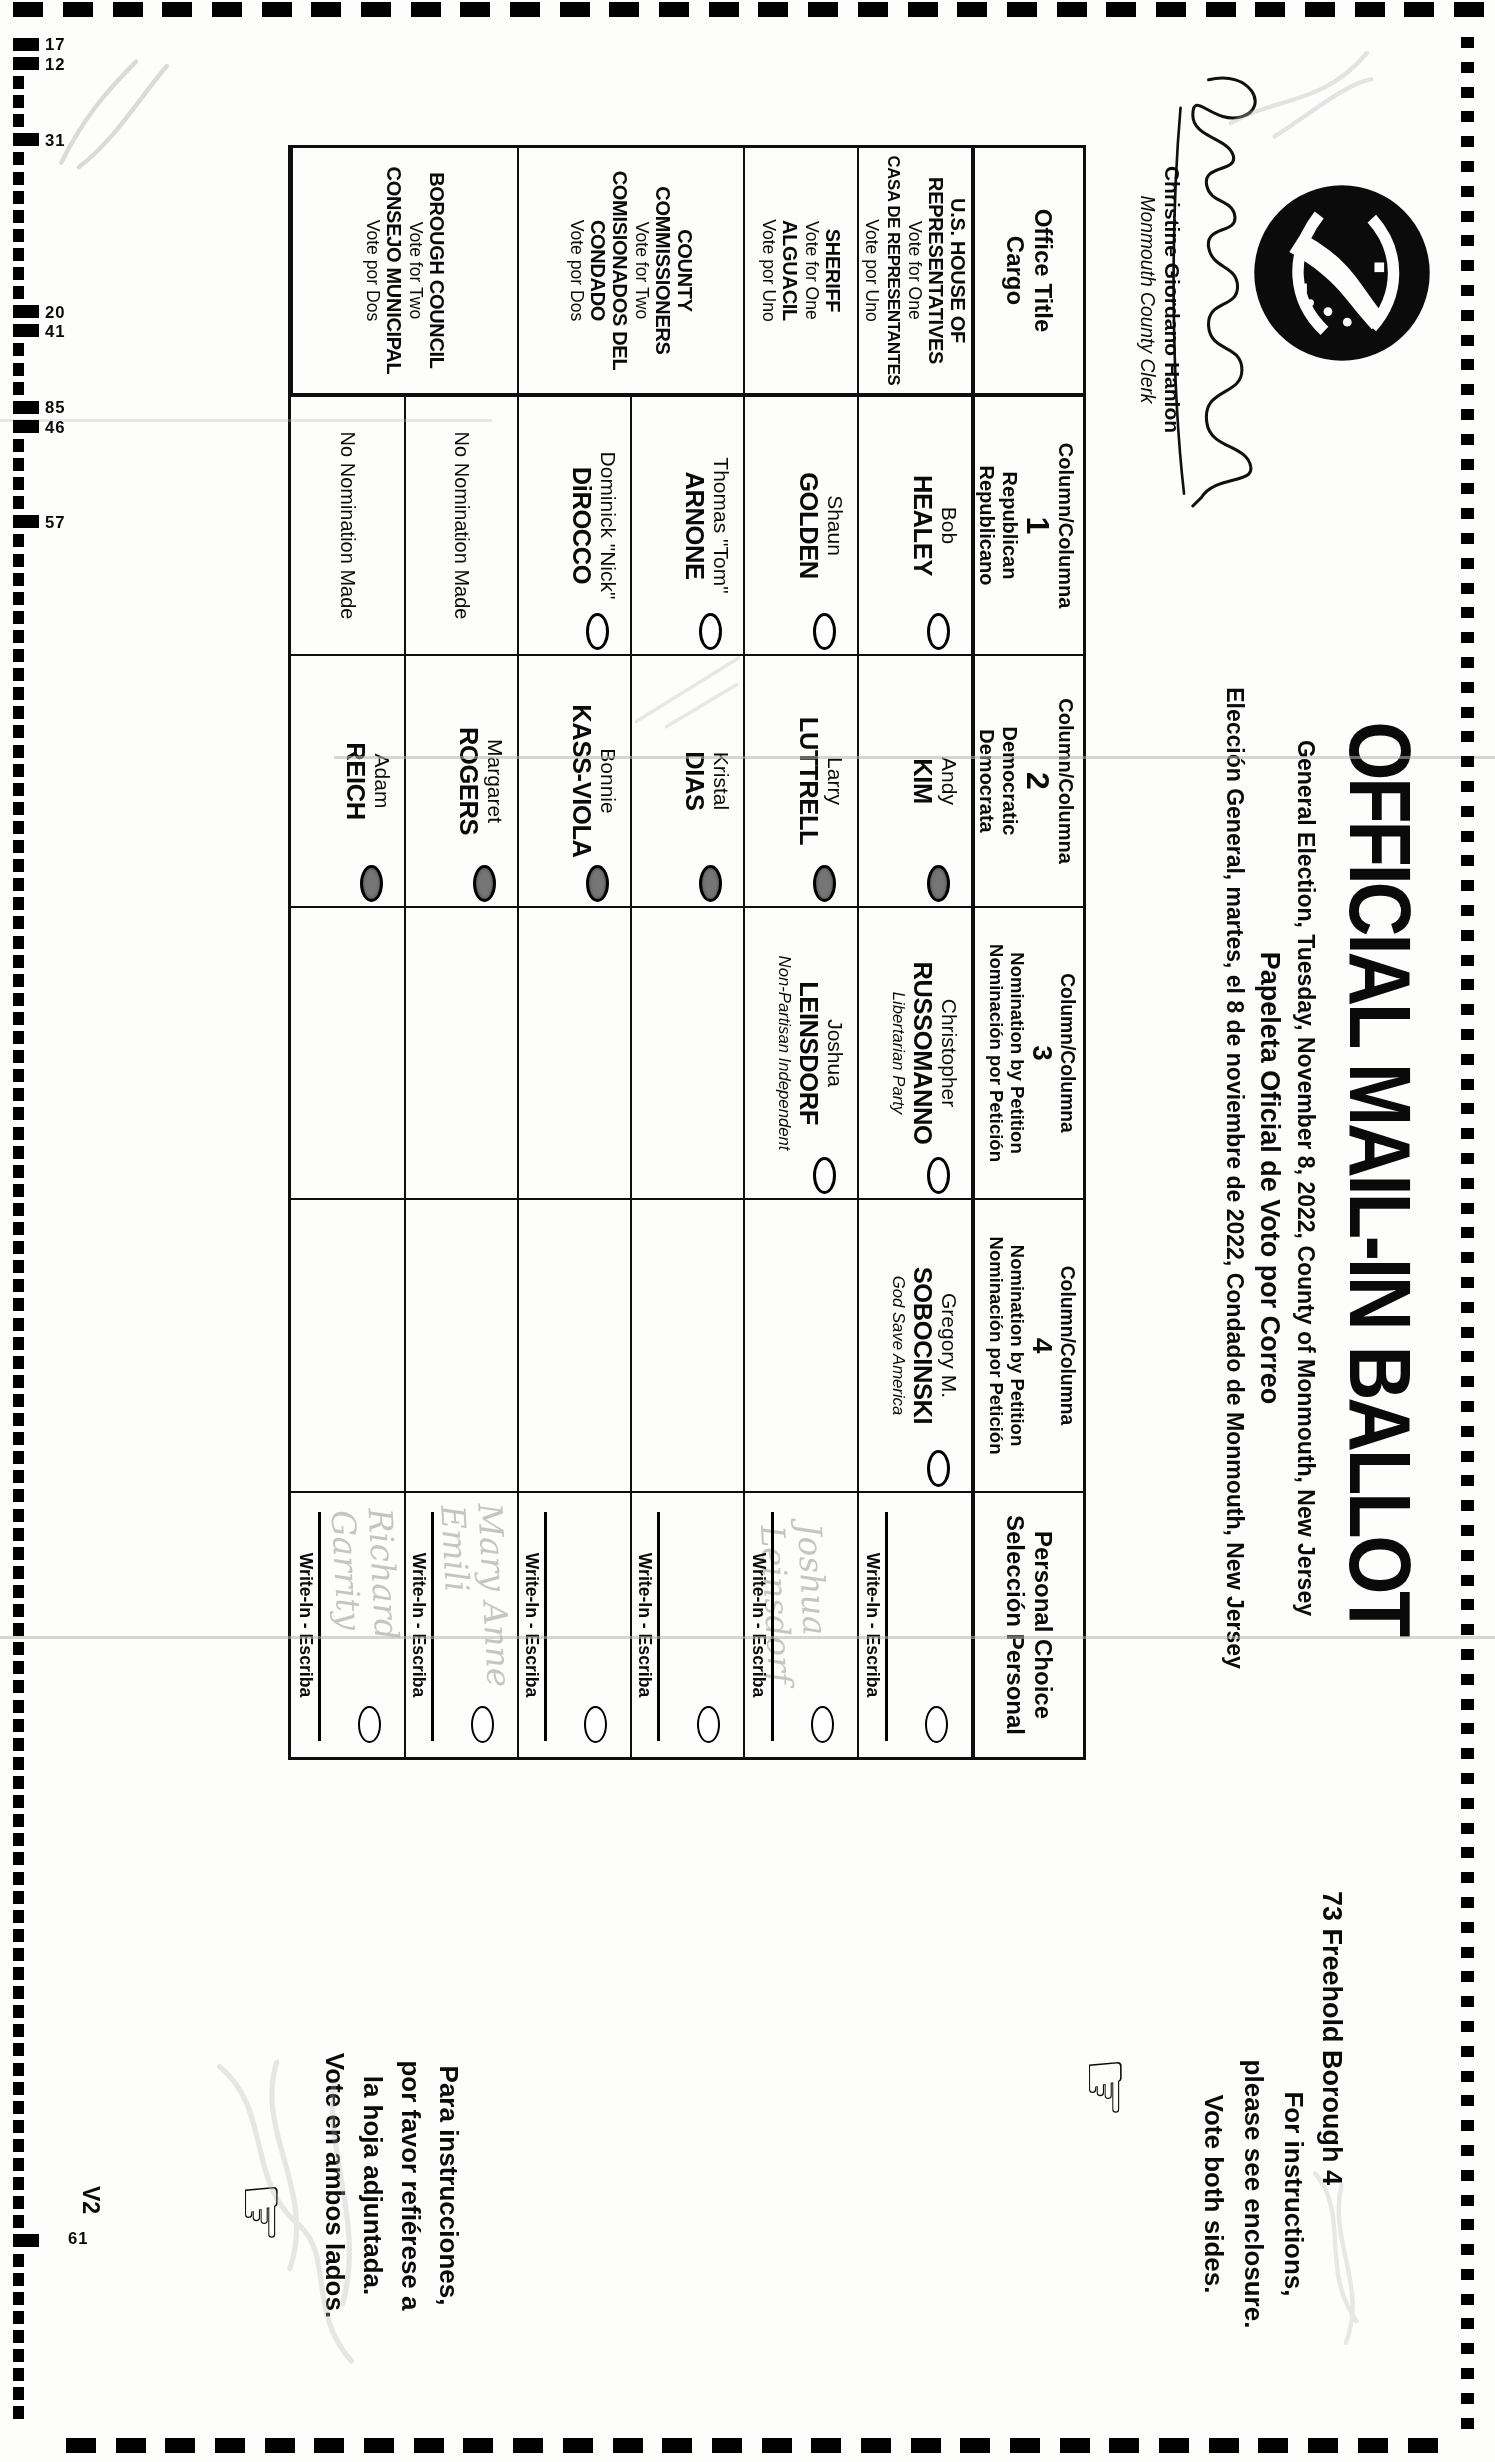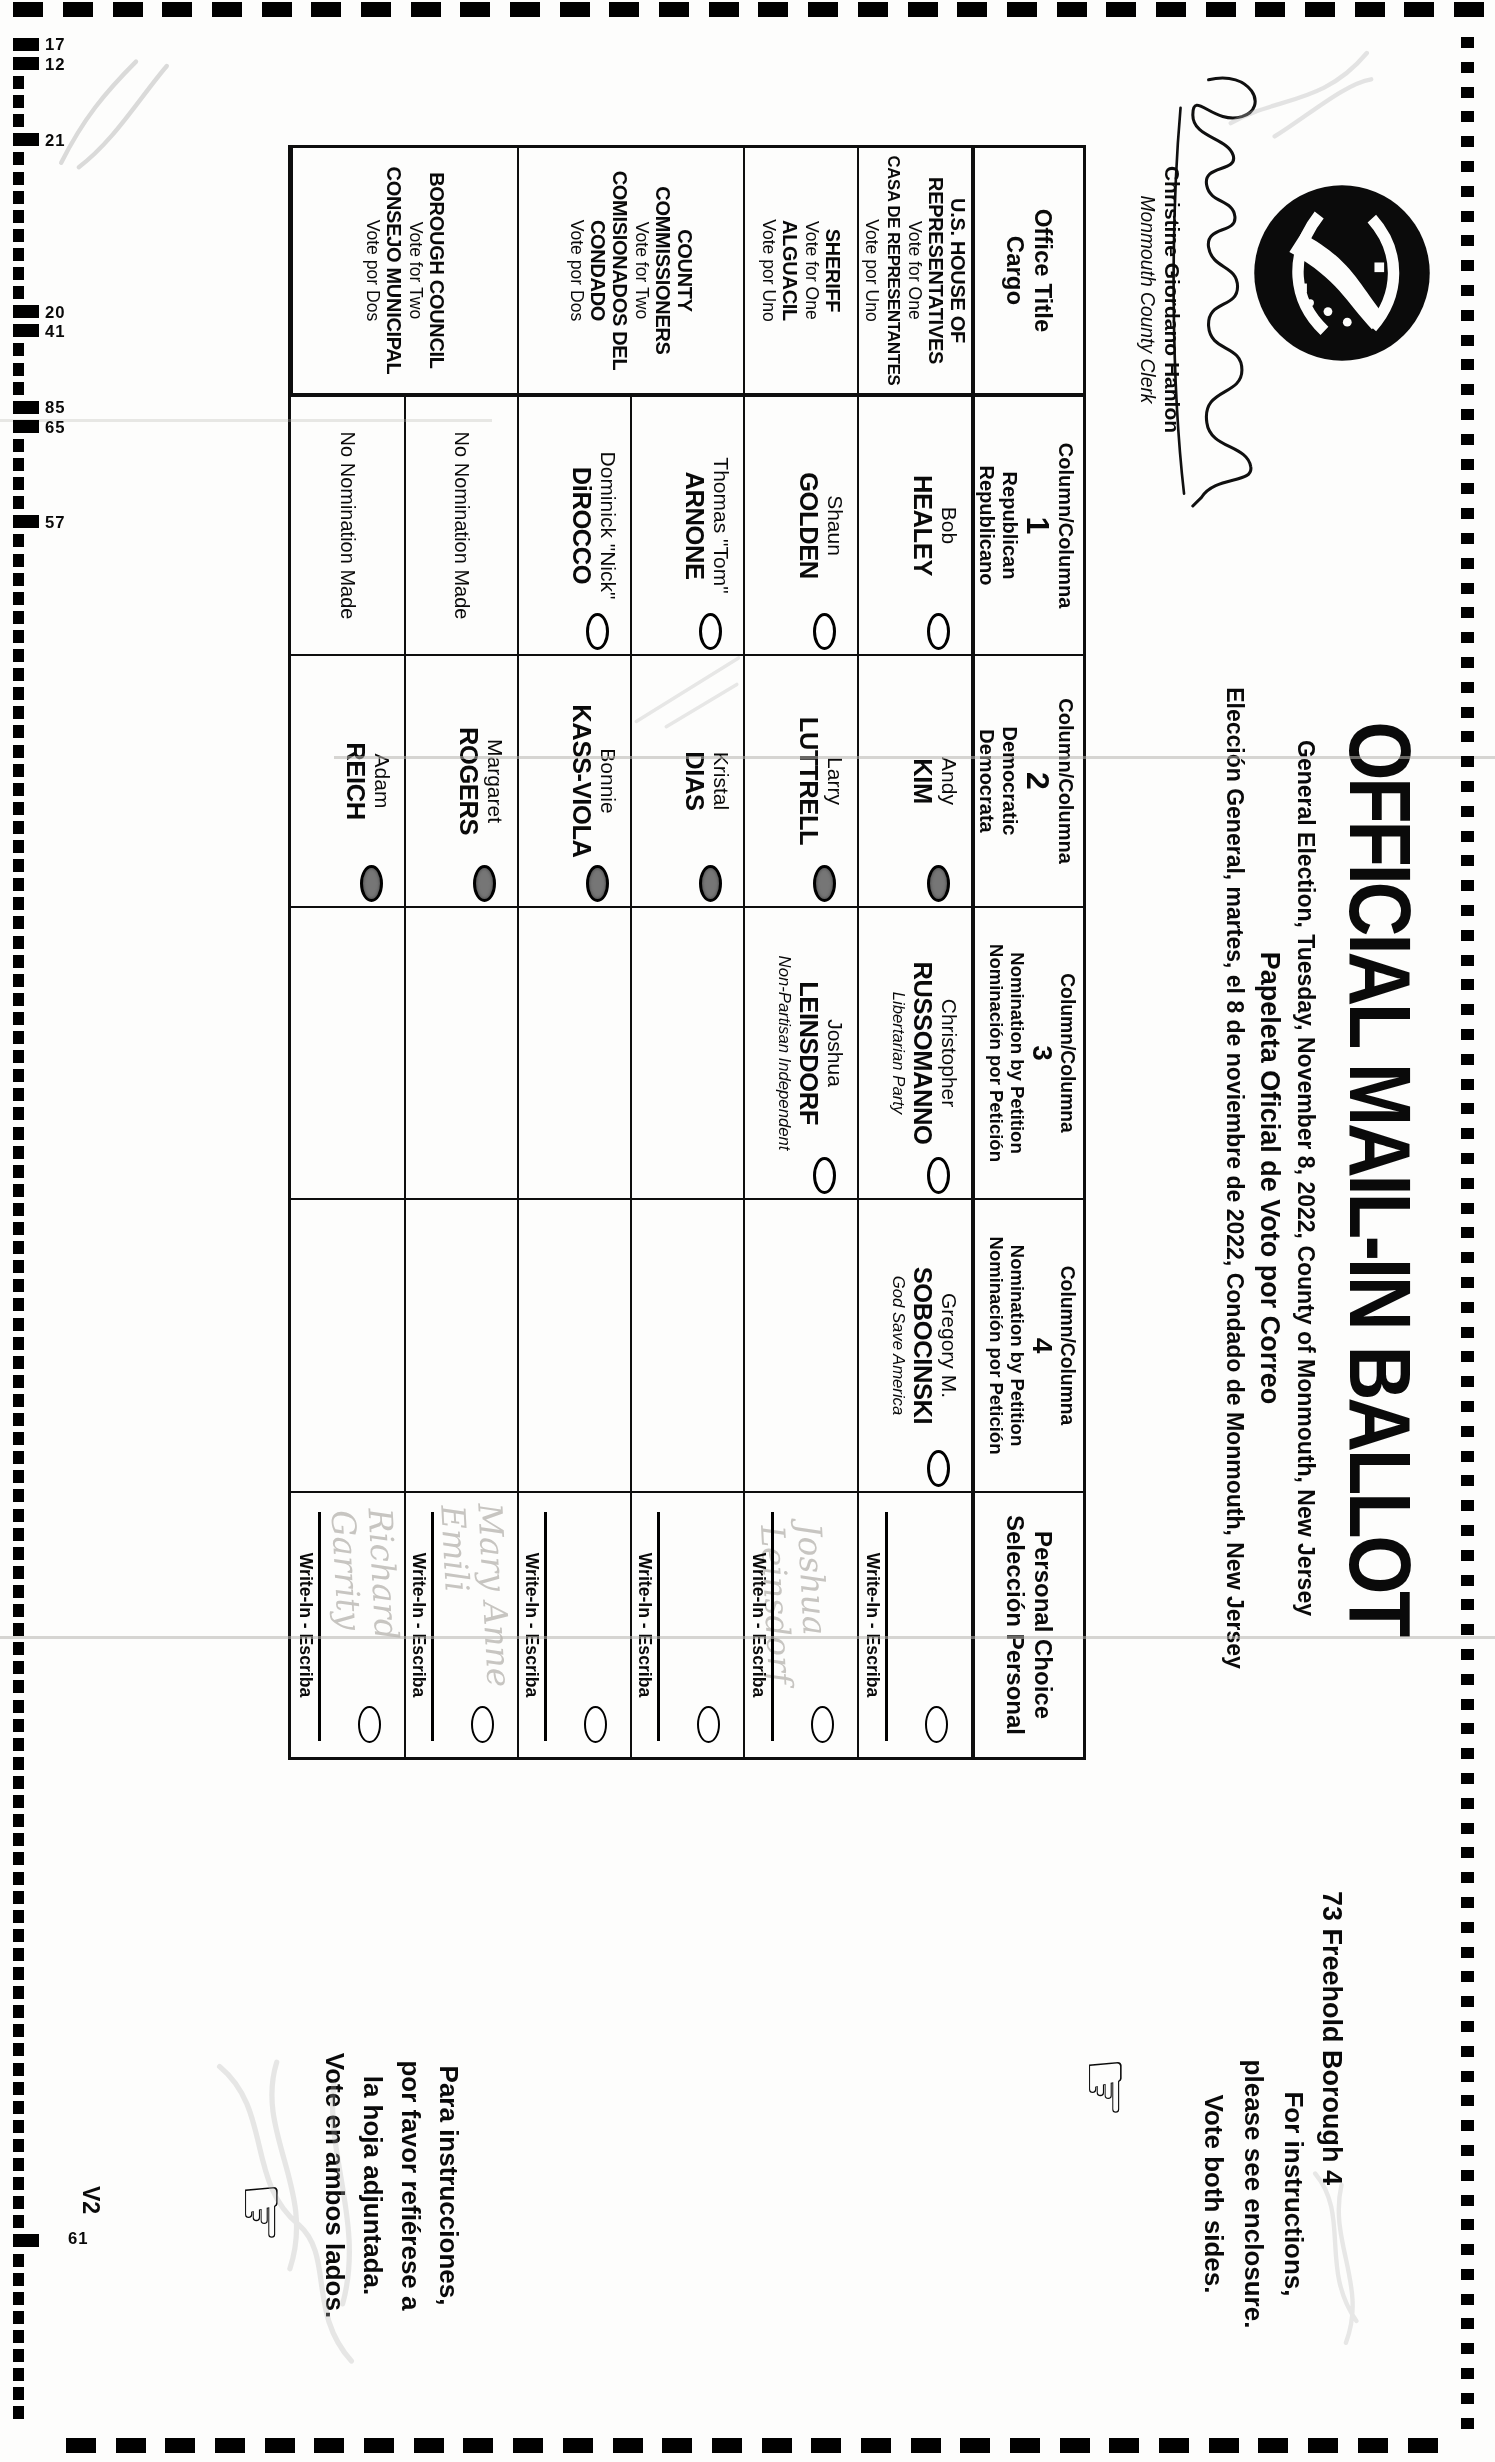--- a/index.html
+++ b/index.html
@@ -619,23 +619,23 @@
       <div class="tm" style="left: 1159px; top: 2438px; width: 30px; height: 15px;"></div>
       <div class="tm" style="left: 1209px; top: 2438px; width: 30px; height: 15px;"></div>
       <div class="tm" style="left: 1258px; top: 2438px; width: 30px; height: 15px;"></div>
       <div class="tm" style="left: 1308px; top: 2438px; width: 30px; height: 15px;"></div>
       <div class="tm" style="left: 1358px; top: 2438px; width: 30px; height: 15px;"></div>
       <div class="tm" style="left: 1408px; top: 2438px; width: 30px; height: 15px;"></div>
     </div>
   <div id="edge-labels">
       <div class="edge-num" style="top: 35px;">17</div>
       <div class="edge-num" style="top: 55px;">12</div>
-      <div class="edge-num" style="top: 131px;">21</div>
+      <div class="edge-num" style="top: 131px;">31</div>
       <div class="edge-num" style="top: 303px;">20</div>
       <div class="edge-num" style="top: 322px;">41</div>
       <div class="edge-num" style="top: 398px;">85</div>
-      <div class="edge-num" style="top: 418px;">65</div>
+      <div class="edge-num" style="top: 418px;">46</div>
       <div class="edge-num" style="top: 513px;">57</div>
       <div class="edge-num" style="top: 2229px; margin-left: 23px;">61</div>
     </div>
 
 </div>
 
 
 </body></html>

